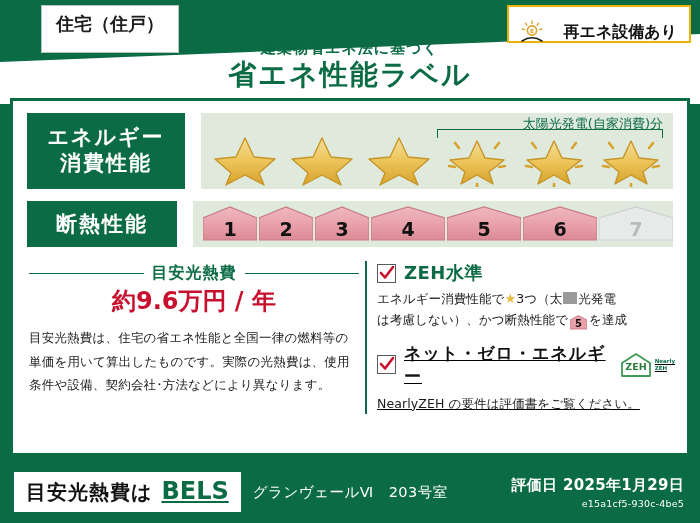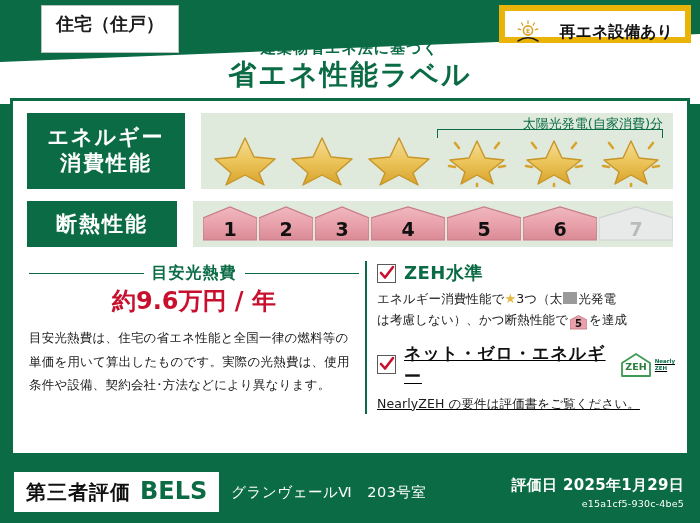--- a/index.html
+++ b/index.html
@@ -18,21 +18,21 @@
     position:absolute;left:8px;top:5px;
     background:#ffffff;border:1px solid #b9c4bf;
     padding:6px 14px 16px 14px;
     font-size:18px;font-weight:bold;color:#1d1d1d;
     letter-spacing:0px;
     box-sizing:border-box;
     margin-left:33px;
   }
   .reene-chip{
     position:absolute;right:9px;top:5px;
-    background:#ffffff;border:6px solid #eab308;
+    background:#ffffff;border:2px solid #eab308;
     height:38px;
     display:flex;align-items:center;gap:19px;
     padding:16px 12px 0 10px;
     box-sizing:border-box;
   }
   .reene-chip .lbl{font-size:16px;font-weight:bold;color:#111;}
   .sun-ico{width:26px;height:24px;display:block;}
 
   
   .banner{
@@ -175,21 +175,21 @@
     position:absolute;left:0;bottom:0;width:700px;height:62px;
     display:flex;align-items:center;
   }
   .bels-box{
     background:#ffffff;margin-left:14px;
     padding:5px 12px 6px 12px;
     display:flex;align-items:baseline;gap:9px;
     box-sizing:border-box;
   }
   .bels-box .jp{font-size:20px;font-weight:bold;color:#111;letter-spacing:1px;}
-  .bels-box .en{font-size:24px;font-weight:bold;color:#0a6b45;letter-spacing:0px;}
+  .bels-box .en{font-size:24px;font-weight:bold;color:#0a6b45;letter-spacing:0px;text-decoration:underline;}
   .bldg{
     color:#ffffff;font-size:14.5px;font-weight:normal;margin-left:12px;letter-spacing:0.5px;
     white-space:nowrap;
   }
   .right-foot{
     margin-left:auto;margin-right:16px;text-align:right;color:#ffffff;
   }
   .right-foot .d{font-size:15px;font-weight:bold;letter-spacing:0.3px;}
   .right-foot .id{font-size:9.5px;margin-top:3px;letter-spacing:0.2px;}
 </style>
@@ -416,21 +416,21 @@
         </div>
         <div class="zeh-desc" style="margin-top:6px;">NearlyZEH の要件は評価書をご覧ください。</div>
       </div>
 
     </div>
   </div>
 </div>
 
 <div class="footer">
   <div class="bels-box">
-    <span class="jp">第三者評価</span>
+    <span class="jp">目安光熱費は</span>
     <span class="en">BELS</span>
   </div>
   <div class="bldg">グランヴェールⅥ　203号室</div>
   <div class="right-foot">
     <div class="d">評価日 2025年1月29日</div>
     <div class="id">e15a1cf5-930c-4be5</div>
   </div>
 </div>
 
 </body></html>

